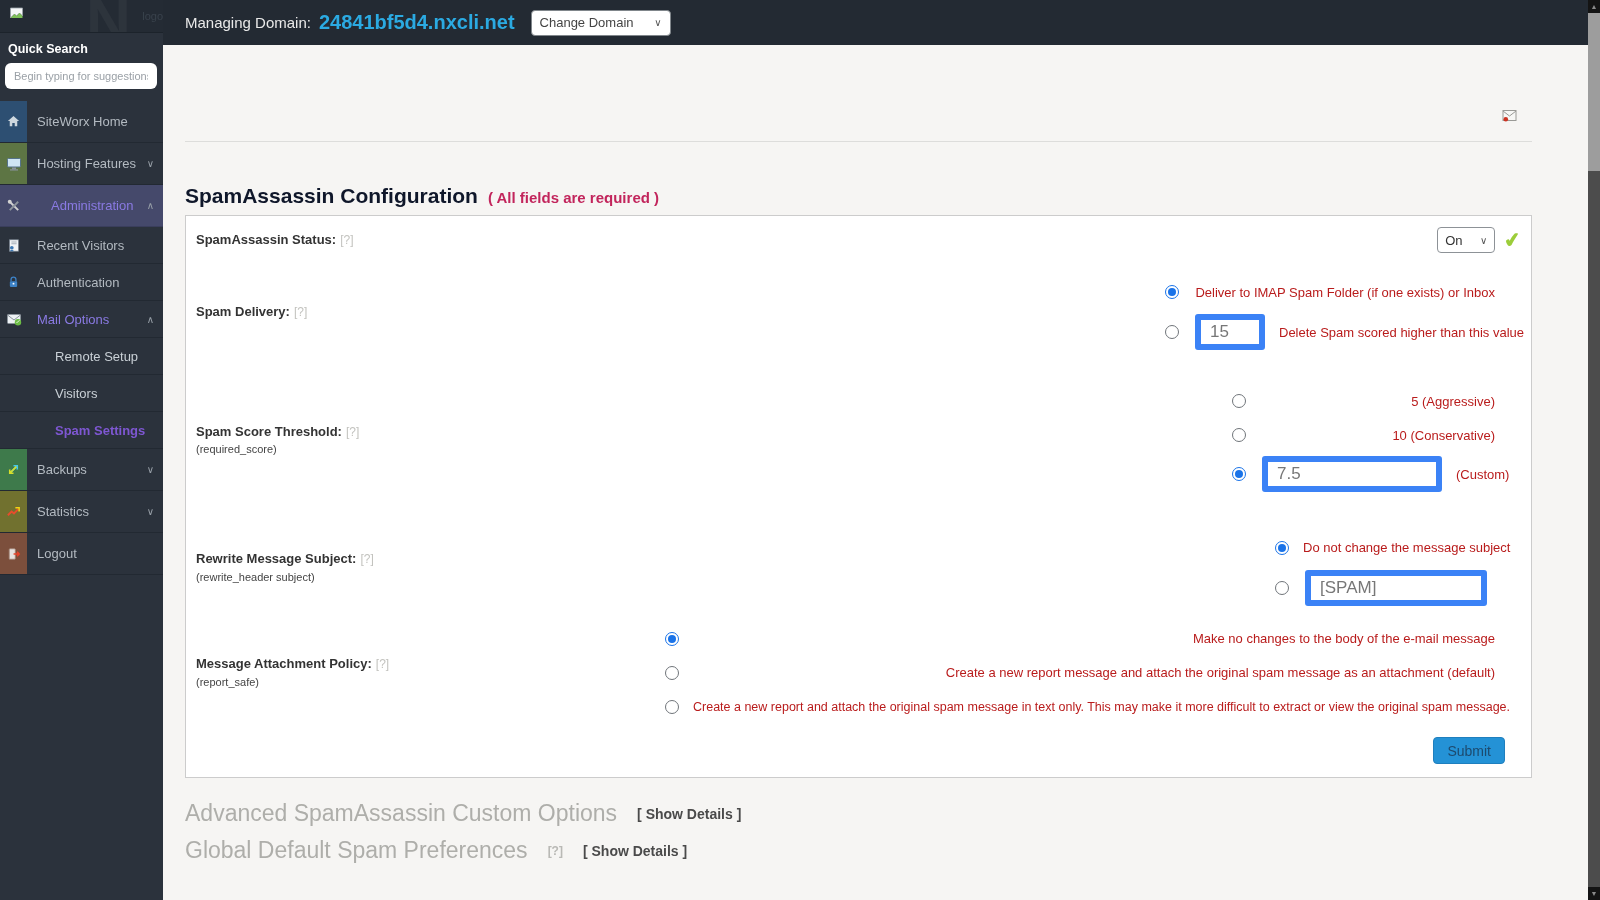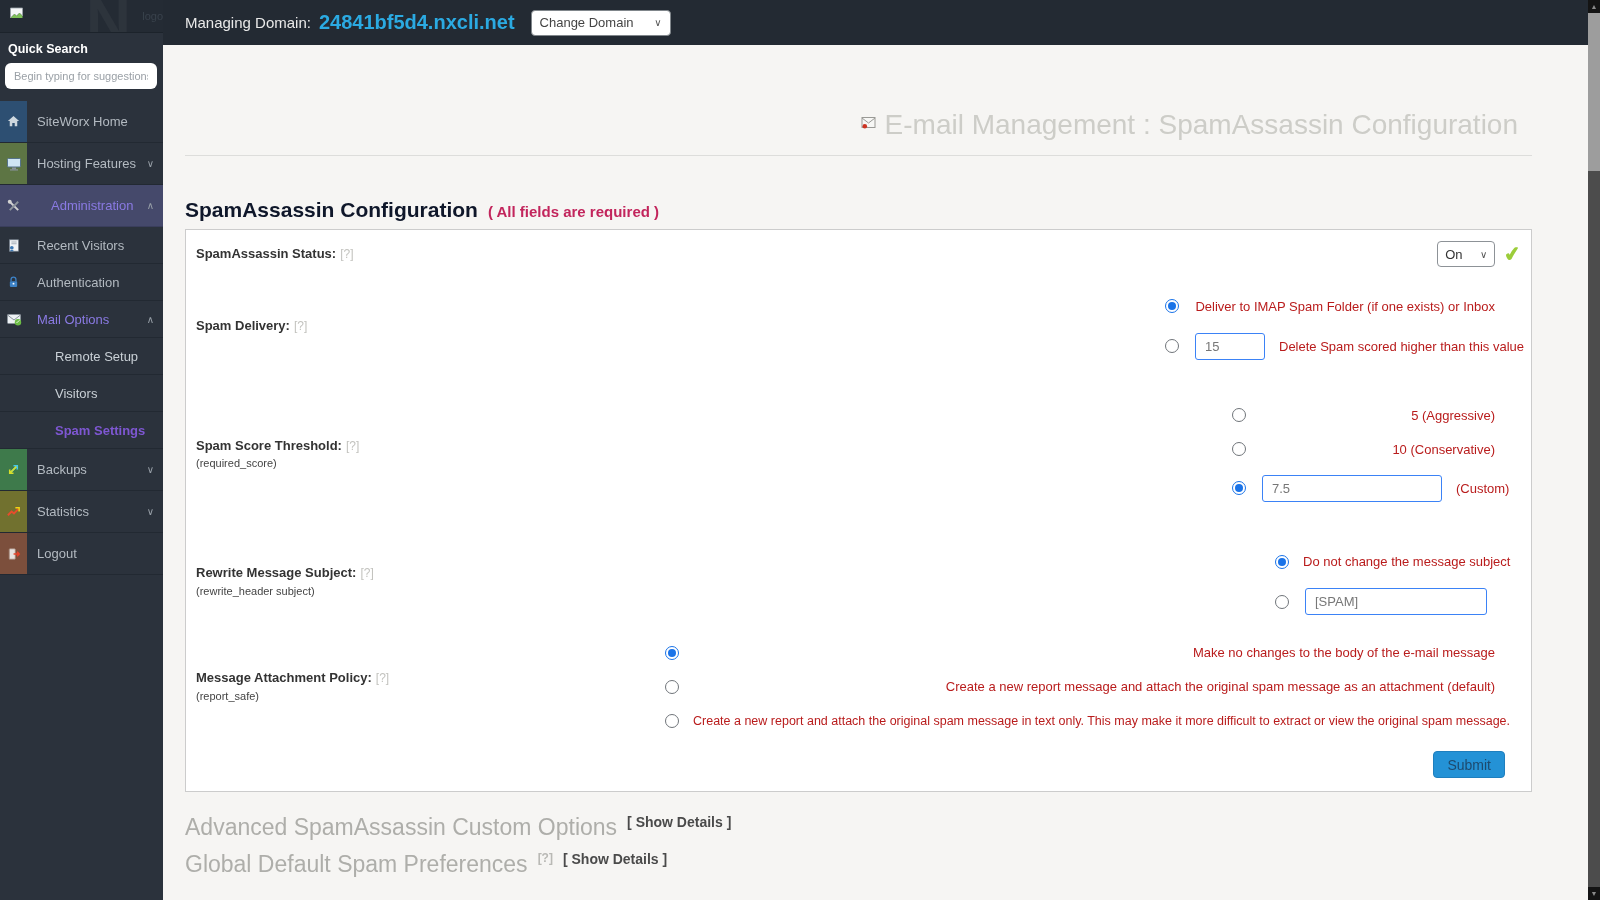--- a/index.html
+++ b/index.html
@@ -58,29 +58,29 @@
   .sub-label { font-size:11px; font-weight:normal; color:#444; margin-top:2px; }
   .opts { margin-left:auto; display:flex; flex-direction:column; align-items:flex-end; padding-right:36px; }
   .opt { display:flex; align-items:center; }
   .h40 { height:40px; } .h34 { height:34px; } .h44 { height:44px; }
   .w330 { width:330px; } .w263 { width:263px; } .w220 { width:220px; } .w830 { width:830px; }
   .otext { flex:1; text-align:right; font-size:13px; color:#b91c1c; white-space:nowrap;padding-left:14px; }
   .otext.small { font-size:12.5px; }
   .radio { width:14px; height:14px; border:1.5px solid #70757a; border-radius:50%; flex:none; background:#fff; cursor:pointer; position:relative; }
   .radio.sel { border-color:#1a73e8; }
   .radio.sel::after { content:""; position:absolute; inset:2px; background:#1a73e8; border-radius:50%; }
-  .tinput { border:1px solid #3b82f6; border-radius:3px; height:27px; font-size:13px; color:#777; padding:12px 9px; margin-left:16px; font-family:"Liberation Sans",sans-serif; background:#fff; }
+  .tinput { border:6px solid #3b82f6; border-radius:3px; height:27px; font-size:17px; color:#777; padding:12px 9px; margin-left:16px; font-family:"Liberation Sans",sans-serif; background:#fff; }
   .w70 { width:70px; } .w180 { width:180px; } .w182 { width:182px; }
   .status-opts { margin-left:auto; display:flex; align-items:center; gap:9px; padding-right:10px; }
   .onsel { width:58px; height:26px; border:1px solid #8d9297; border-radius:4px; background:#fff; display:flex; align-items:center; justify-content:space-between; padding:0 7px; font-size:13px; color:#333; cursor:pointer; }
   .onsel .caret { font-size:10px; color:#555; }
   .checkmark { color:#9ccd3a; font-size:20px; transform:rotate(-8deg); font-weight:bold; }
   .submit-row { display:flex; justify-content:flex-end; padding:7px 26px 13px 0; }
   .submit-btn { background:#2492d6; color:#1d4a6e; font-size:14px; border:1px solid #1f7fbe; border-radius:4px; height:27px; padding:0 13px; cursor:pointer; font-family:"Liberation Sans",sans-serif; }
-  .bottom-head { display:flex; align-items:flex-start; gap:10px; margin-top:22px; }
+  .bottom-head { display:flex; align-items:center; gap:20px; margin-top:22px; }
   .bh2 { margin-top:10px; }
   .bh-title { font-size:23px; color:#aeaeaa; font-weight:300; }
   .bh-help { font-size:12px; color:#b9b9b5; font-weight:bold; cursor:pointer; }
   .bh-toggle { font-size:14px; font-weight:bold; color:#4a4a4a; cursor:pointer; }
   
   .sb { position:absolute; right:0; top:0; width:12px; height:900px; background:#4c4c4c; z-index:50; }
   .sb-btn { height:13px; background:#141414; color:#8a8a8a; font-size:7px; display:flex; align-items:center; justify-content:center; cursor:pointer; }
   .sb-btn.bottom { position:absolute; bottom:0; left:0; width:100%; }
   .sb-thumb { position:absolute; top:13px; left:0; width:12px; height:158px; background:#9d9d9d; cursor:pointer; }
 </style>
@@ -233,21 +233,20 @@
   <div class="content">
 
     <div class="pagetitle-row">
       <span>
         <svg width="16" height="14" viewBox="0 0 16 14">
             <rect x="1" y="1.5" width="13" height="10" fill="#f7f7f5" stroke="#9a9a96"></rect>
             <path d="M1 2l6.5 5L14 2" fill="none" stroke="#9a9a96"></path>
             <circle cx="3.8" cy="10.3" r="2.3" fill="#cc3322"></circle>
           </svg>
       </span>
-      <span class="pagetitle">E-mail Management : SpamAssassin Configuration</span>
     </div>
     <hr class="titlerule">
 
     <div class="sec-head">
       <span class="sec-title">SpamAssassin Configuration</span>
       <span class="req-note">( All fields are required )</span>
     </div>
 
     <div class="panel">
 

